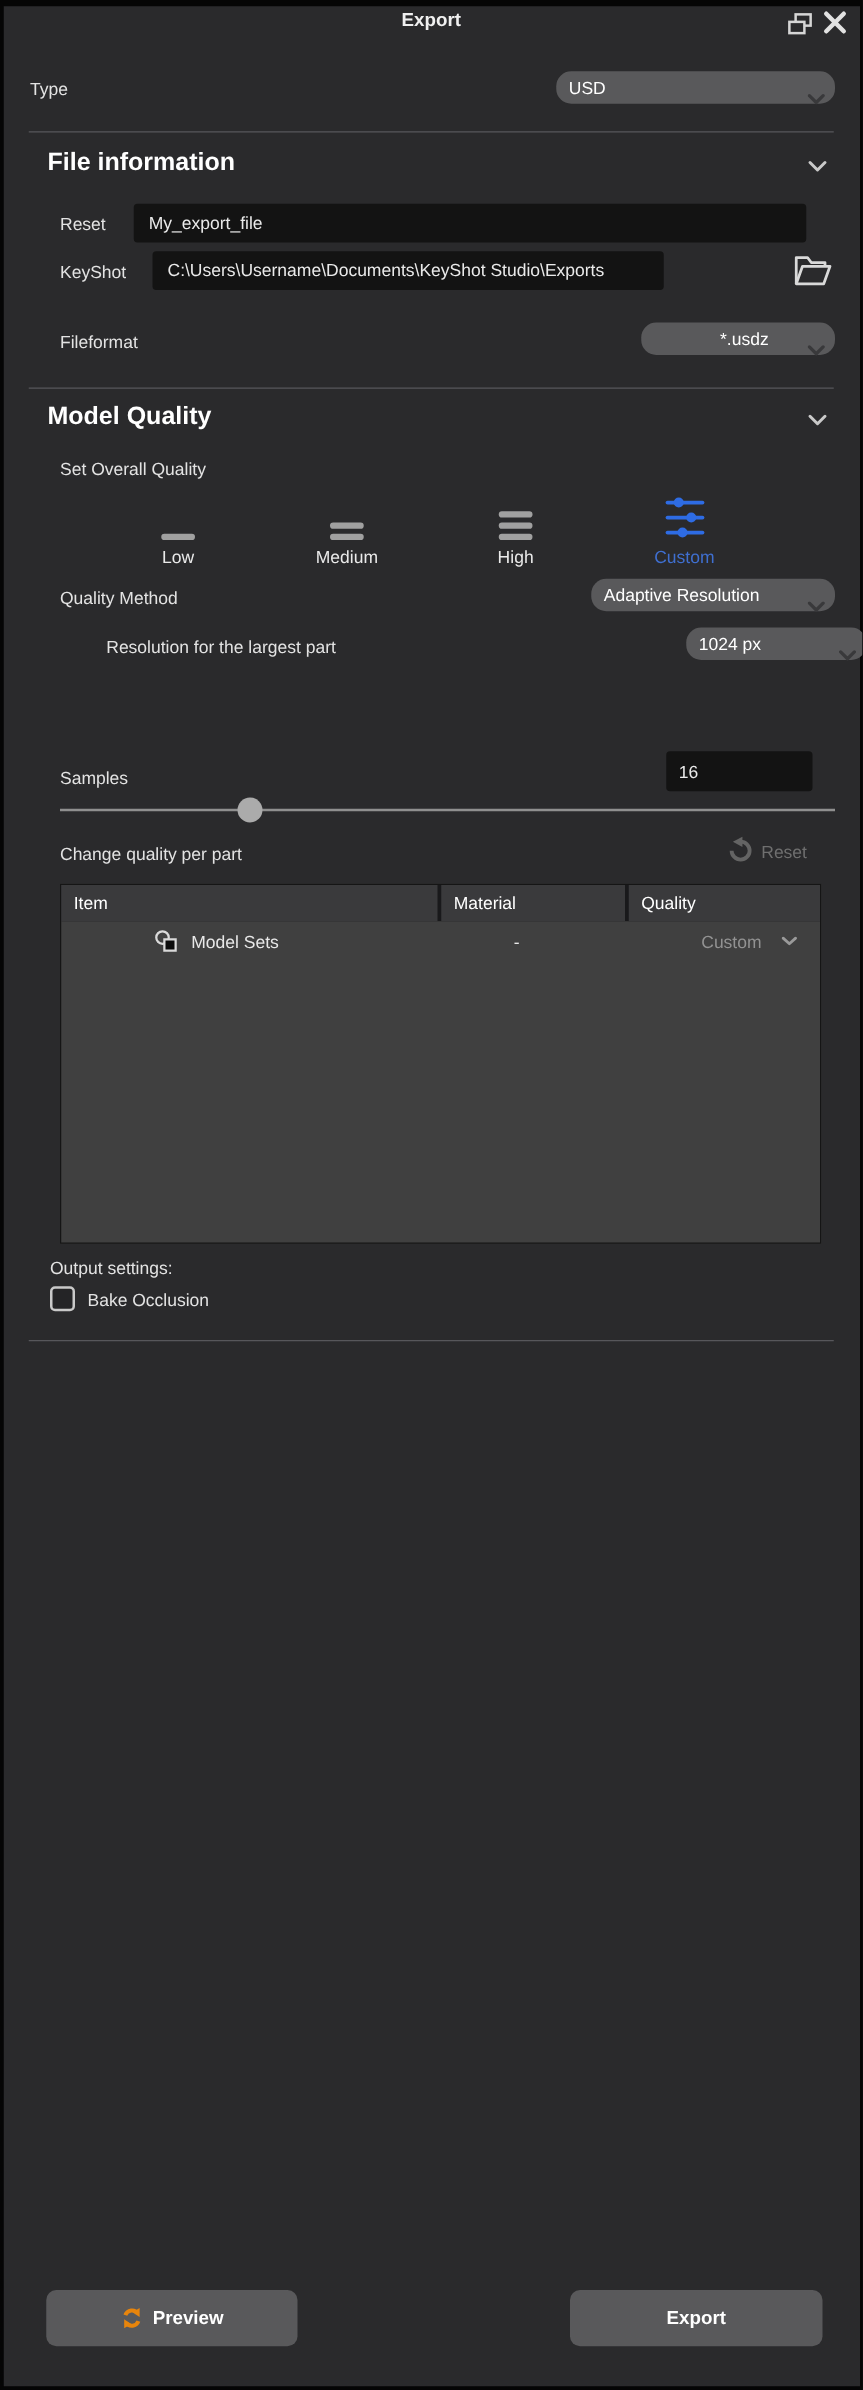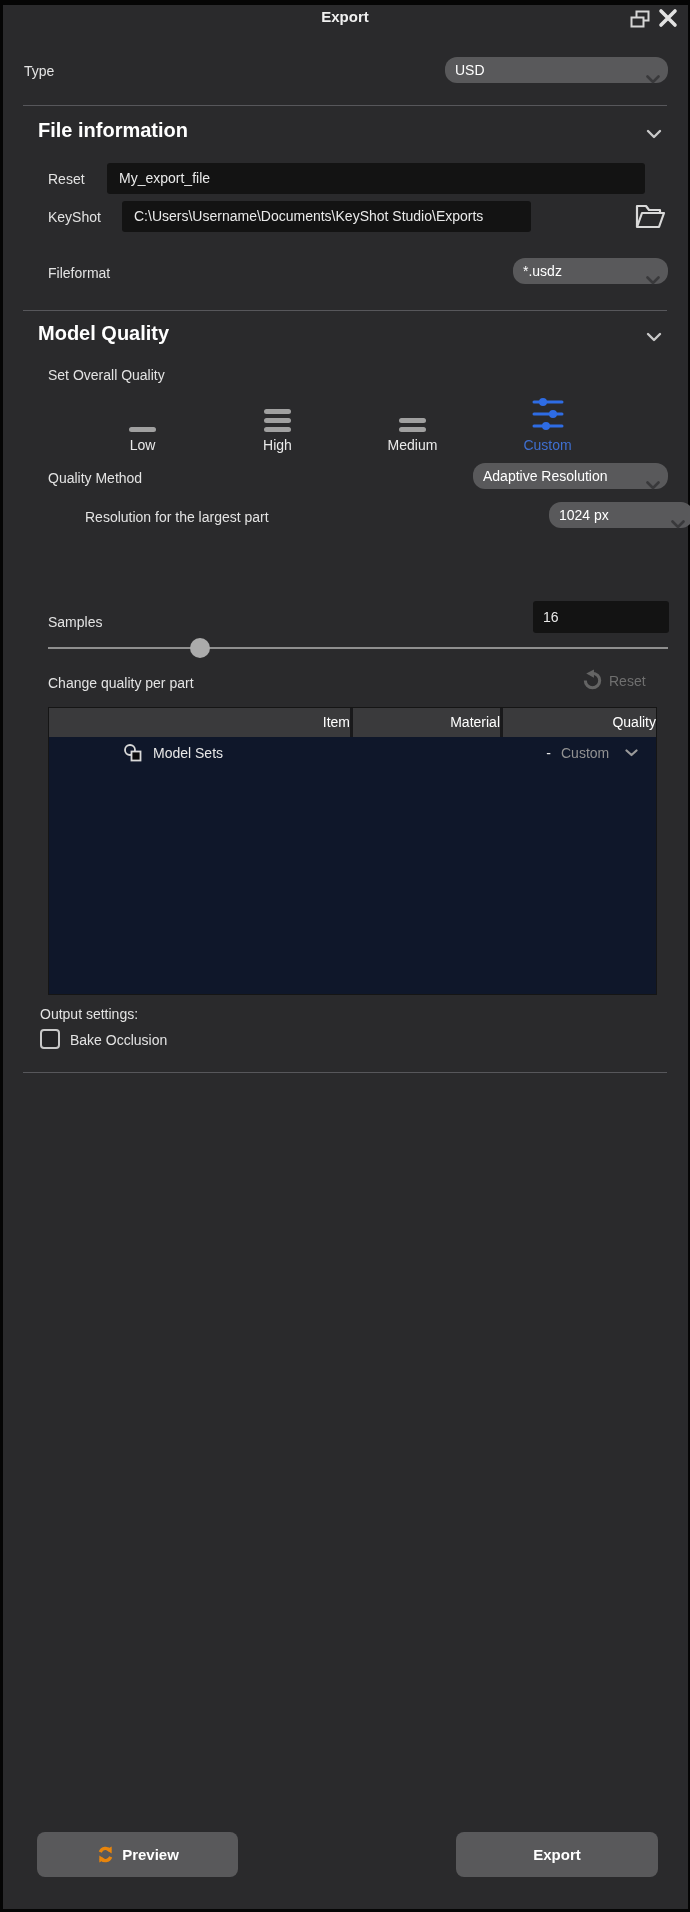--- a/index.html
+++ b/index.html
@@ -28,21 +28,21 @@
   .q-opt { width:135px; display:flex; flex-direction:column; align-items:center; justify-content:flex-end; }
   .bars { display:flex; flex-direction:column; justify-content:flex-end; align-items:center; height:40px; }
   .bar { width:27px; height:5px; border-radius:2.5px; background:#a0a0a0; margin-top:4px; }
   .q-label { font-size:14px; color:#eaeaea; margin-top:5px; }
 
   
   .slider-track { position:absolute; top:9px; left:0; right:0; height:2px; background:#8f8f8f; }
   .slider-handle { position:absolute; top:0; width:20px; height:20px; border-radius:50%; background:#ababab; }
 
   
-  .pq-table { border:1px solid #151515; background:#0f172a;text-align:right; }
+  .pq-table { border:1px solid #151515; background:#404040; }
   .pq-head { display:flex; height:29px; background:#19191b; }
   .pq-hcell { background:#3a3a3c; color:#ffffff; font-size:14px; line-height:29px; padding-left:10px; }
   .pq-hcell + .pq-hcell { margin-left:3px; }
   .pq-row { display:flex; height:31px; align-items:center;margin-left:48px; }
   .pq-cell { font-size:14px; color:#e8e8e8; }
 
   .reset-btn { display:flex; align-items:center; color:#6f6f6f; font-size:14px; }
   .reset-btn svg { margin-right:5px; }
 
   .checkbox { width:20px; height:20px; border:2px solid #c9c9c9; border-radius:4px; background:#242426; }
@@ -95,21 +95,21 @@
   <div class="abs label" style="top:209px; left:48px;">KeyShot</div>
   <div class="abs tinput" style="top:201px; left:122px; width:409px;">C:\Users\Username\Documents\KeyShot Studio\Exports</div>
   <div class="abs" style="top:201px; left:633px;">
     <svg width="34" height="30" viewBox="0 0 34 30">
       <path d="M4 26 L4 5 L13 5 L16 9 L27 9 L27 12" fill="none" stroke="#d9d9d9" stroke-width="2.2" stroke-linejoin="round"></path>
       <path d="M4 26 L9 12 L31 12 L26 26 Z" fill="none" stroke="#d9d9d9" stroke-width="2.2" stroke-linejoin="round"></path>
     </svg>
   </div>
 
   <div class="abs label" style="top:265px; left:48px;">Fileformat</div>
-  <div class="abs dropdown" style="top:258px; left:513px; width:155px;">
+  <div class="abs dropdown" style="top:258px; left:513px; width:155px;text-align:center;">
     <span>*.usdz</span>
     <span class="chev">
       <svg width="14" height="9" viewBox="0 0 14 9">
           <path d="M1.5 1.5 L7 7 L12.5 1.5" fill="none" stroke="#39393b" stroke-width="2.6" stroke-linecap="round" stroke-linejoin="round"></path>
         </svg>
     </span>
   </div>
 
   <div class="abs divider" style="top:310px;"></div>
 
@@ -126,30 +126,30 @@
     <div class="q-opt">
       <div class="bars">
           <div class="bar"></div>
         </div>
       <div class="q-label">Low</div>
     </div>
     <div class="q-opt">
       <div class="bars">
           <div class="bar"></div>
           <div class="bar"></div>
+        </div>
+      <div class="q-label">Medium</div>
+    </div>
+    <div class="q-opt">
+      <div class="bars">
+          <div class="bar"></div>
+          <div class="bar"></div>
           <div class="bar"></div>
         </div>
       <div class="q-label">High</div>
-    </div>
-    <div class="q-opt">
-      <div class="bars">
-          <div class="bar"></div>
-          <div class="bar"></div>
-        </div>
-      <div class="q-label">Medium</div>
     </div>
     <div class="q-opt">
       <div class="bars">
         <svg width="38" height="36" viewBox="0 0 38 36">
           <g stroke="#2e6ce4" stroke-width="3" stroke-linecap="round">
             <line x1="5" y1="6" x2="33" y2="6"></line>
             <line x1="5" y1="18" x2="33" y2="18"></line>
             <line x1="5" y1="30" x2="33" y2="30"></line>
           </g>
           <circle cx="14" cy="6" r="4" fill="#2e6ce4"></circle>
@@ -175,21 +175,21 @@
   <div class="abs dropdown" style="top:502px; left:549px; width:144px;">
     <span>1024 px</span>
     <span class="chev">
       <svg width="14" height="9" viewBox="0 0 14 9">
           <path d="M1.5 1.5 L7 7 L12.5 1.5" fill="none" stroke="#39393b" stroke-width="2.6" stroke-linecap="round" stroke-linejoin="round"></path>
         </svg>
     </span>
   </div>
 
   <div class="abs label" style="top:614px; left:48px;">Samples</div>
-  <div class="abs tinput" style="top:601px; left:533px; width:136px; height:32px; line-height:32px; padding-left:10px;">16</div>
+  <div class="abs tinput" style="top:601px; left:533px; width:117px; height:32px; line-height:32px; padding-left:10px;">16</div>
 
   <div class="abs" style="top:638px; left:48px; width:620px; height:20px;">
     <div class="slider-track"></div>
     <div class="slider-handle" style="left:142px;"></div>
   </div>
 
   <div class="abs label" style="top:675px; left:48px;">Change quality per part</div>
   <div class="abs reset-btn" style="top:669px; left:581px;">
     <svg width="23" height="23" viewBox="0 0 24 24">
       <path d="M12 4.5 A 7.5 7.5 0 1 1 4.5 12" fill="none" stroke="#646464" stroke-width="3.2"></path>

